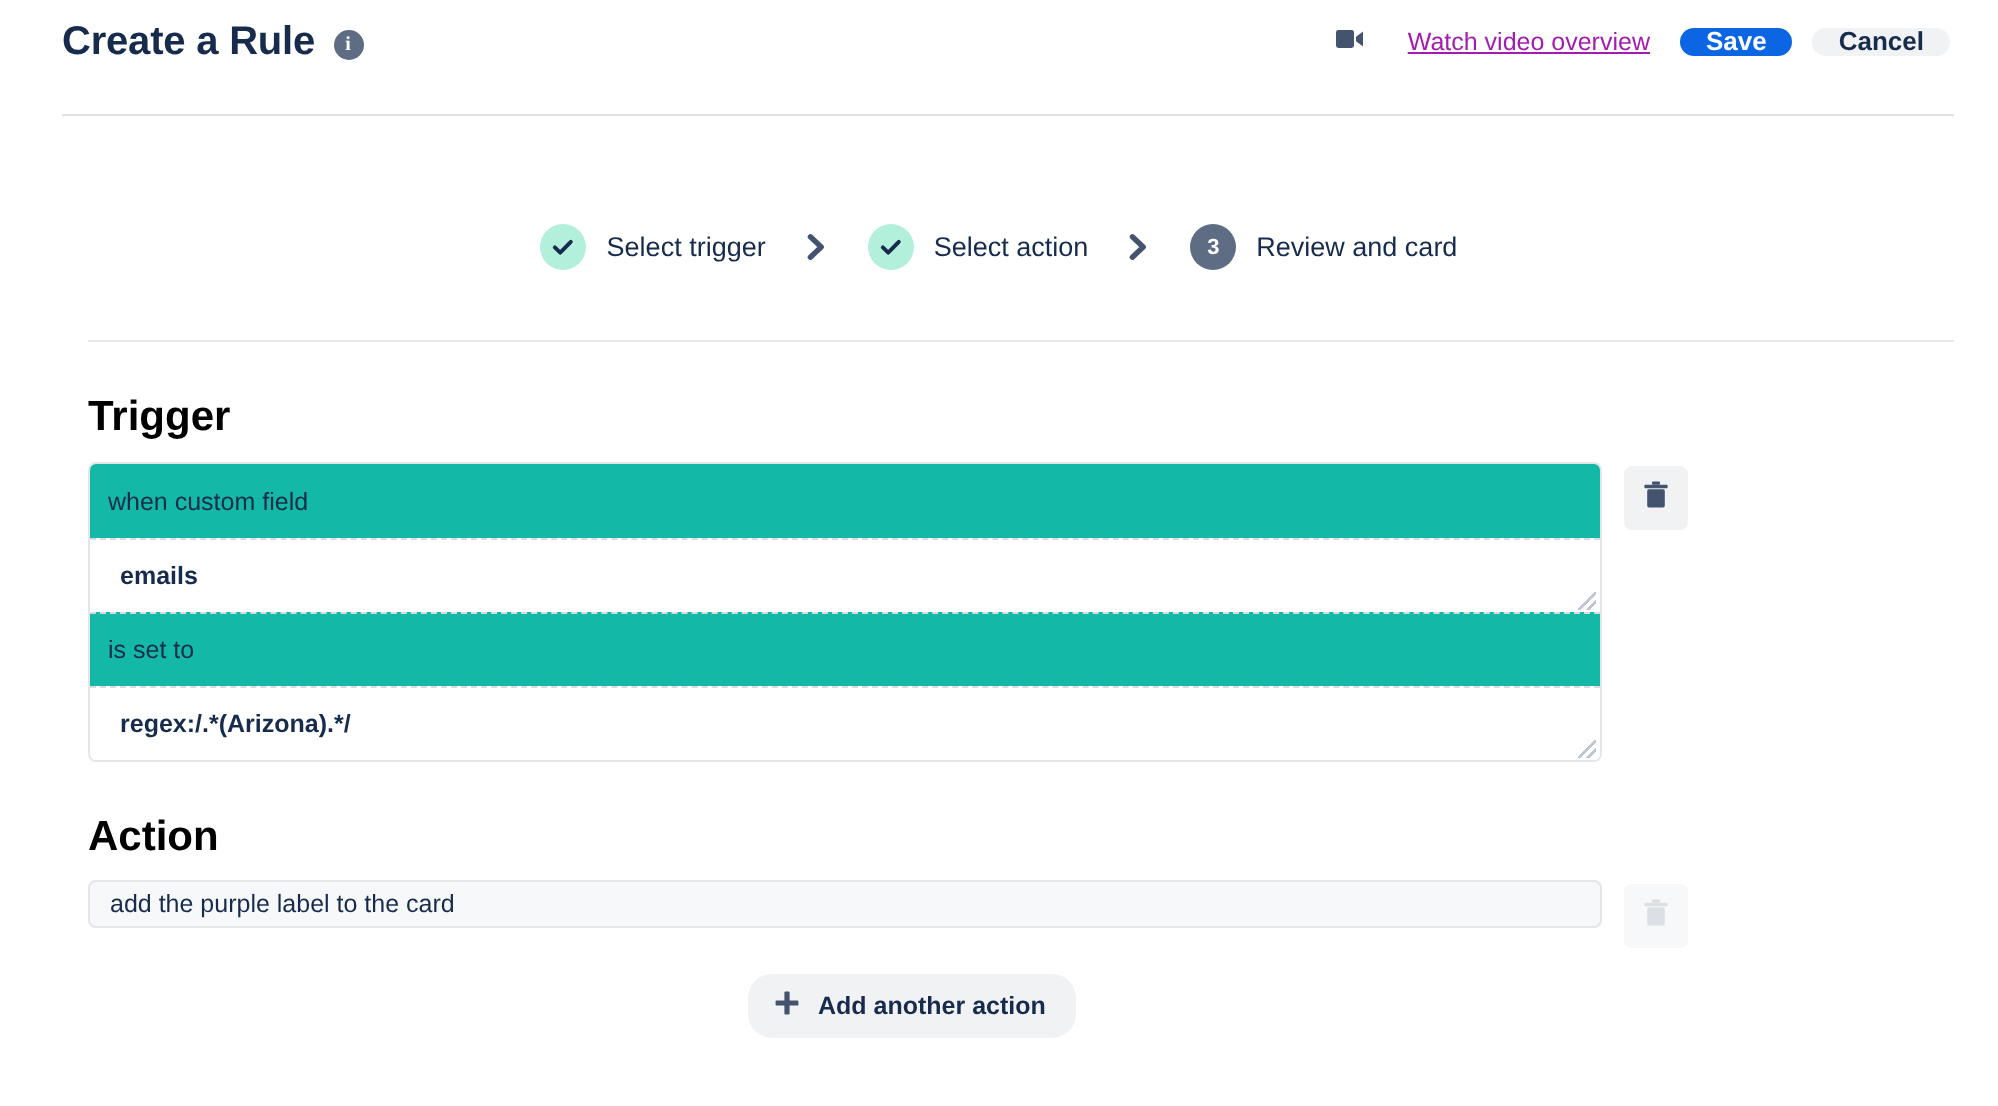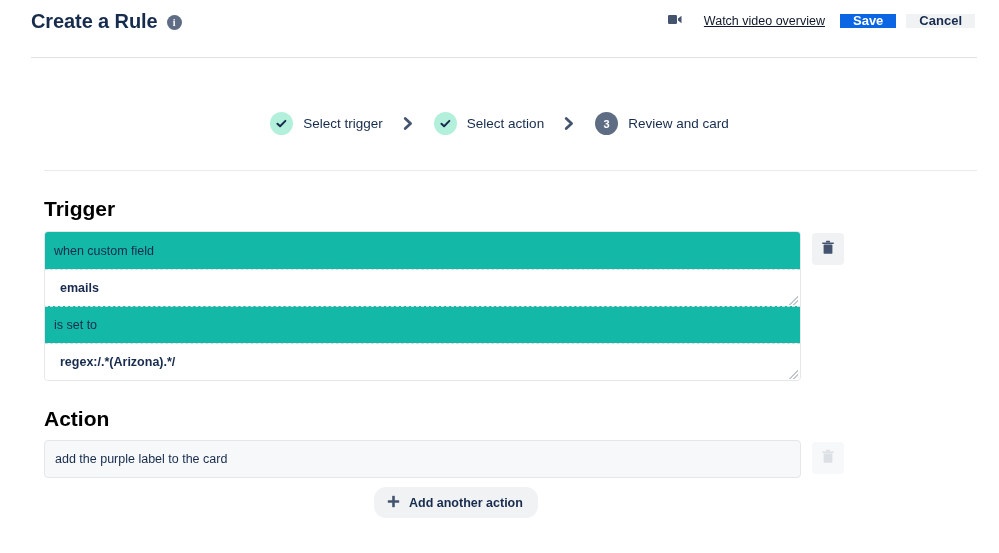--- a/index.html
+++ b/index.html
@@ -62,33 +62,33 @@
     margin-left: auto;
     display: flex;
     align-items: center;
     gap: 10px;
   }
   .video-link {
     display: inline-flex;
     align-items: center;
     gap: 22px;
     font-size: 12.5px;
-    color: #0f172a;
+    color: #a21caf;
     text-decoration: none;
     cursor: pointer;
     margin-right: 5px;
   }
   .video-link .label {
     text-decoration: underline;
   }
   .video-icon { display: block; }
 
   .btn {
     border: none;
-    border-radius: 0;
+    border-radius: 14px;
     font-size: 13px;
     font-weight: bold;
     font-family: "Liberation Sans", sans-serif;
     padding: 0 13px;
     cursor: pointer;
     line-height: 1.15;
   }
   .btn-primary { background: #0c66e4; color: #ffffff; }
   .btn-secondary { background: #f1f2f4; color: #172b4d; }
 
@@ -182,21 +182,21 @@
     position: absolute;
     right: 2px; bottom: 1px;
     width: 9px; height: 9px;
     background:
       linear-gradient(135deg, transparent 0 45%, #c1c7d0 45% 56%, transparent 56% 70%, #c1c7d0 70% 81%, transparent 81%);
     cursor: nwse-resize;
   }
 
   .single-box {
     width: 757px;
-    height: 38px;
+    height: 24px;
     display: flex;
     align-items: center;
     padding: 0 10px;
     background: #f7f8f9;
     border: 1px solid #e4e6ea;
     border-radius: 4px;
     font-size: 12.5px;
     color: #172b4d;
   }
 

